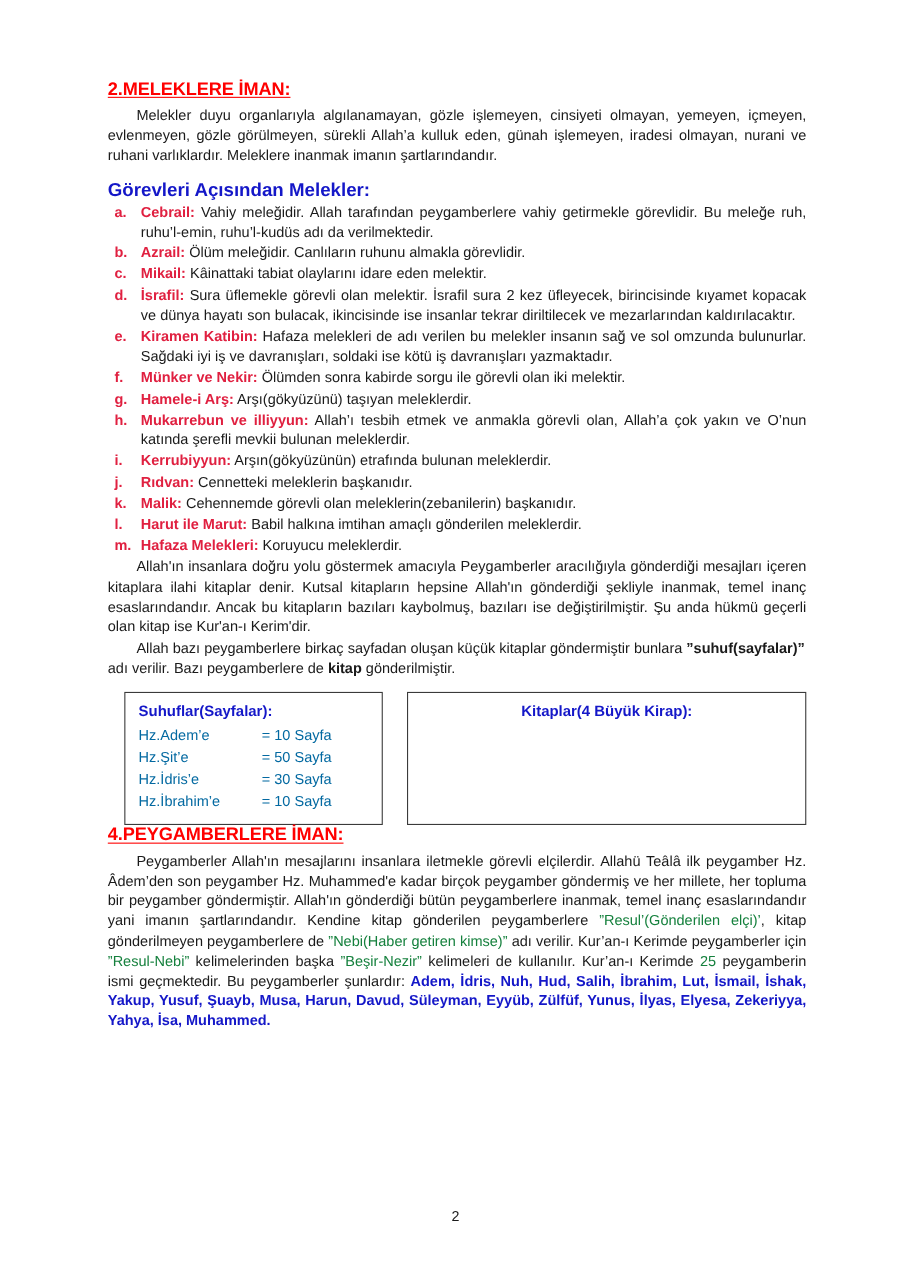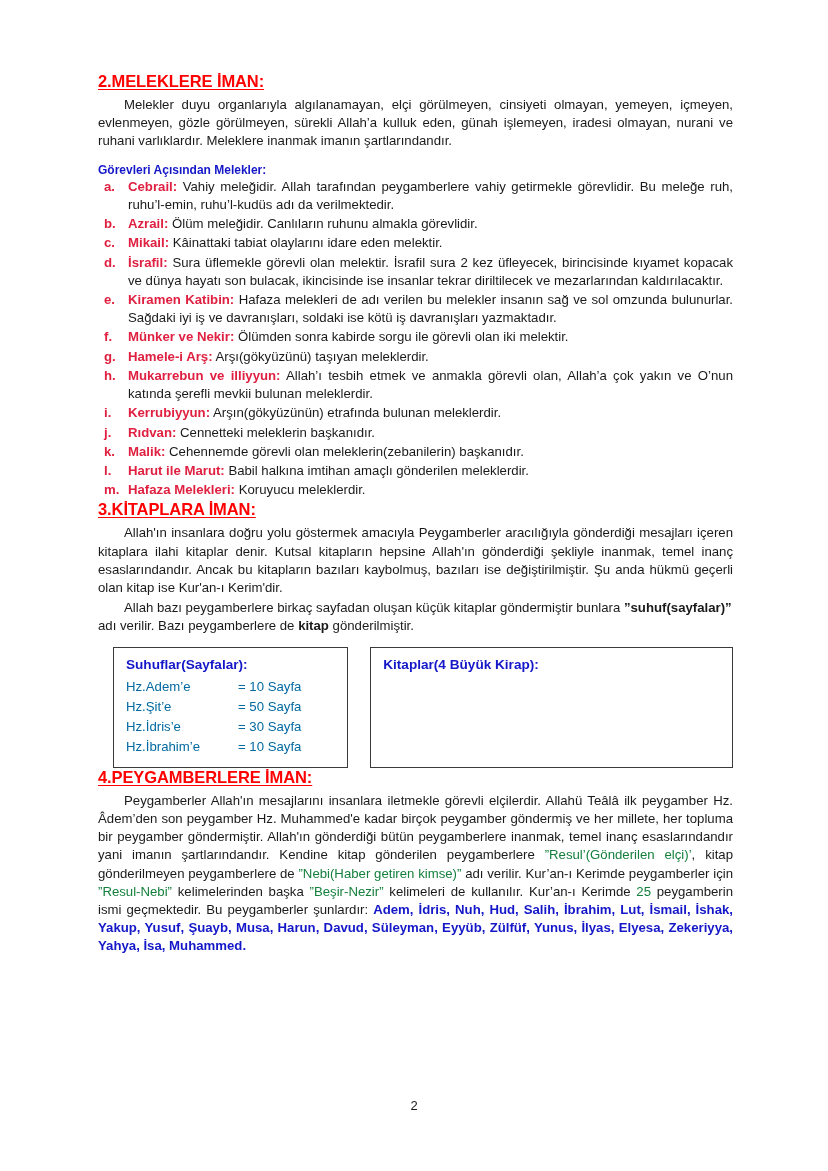--- a/index.html
+++ b/index.html
@@ -43,21 +43,21 @@
     line-height: 1.38;
     margin: 0 0 2px 0;
     text-align: justify;
     text-justify: inter-word;
     color: #1a1a1a;
   }
   p.body-par.indent { text-indent: 26px; }
   p.body-par.noj { text-align: left; }
 
   h3.blue-head {
-    font-size: 12px;
+    font-size: 17px;
     font-weight: bold;
     color: #1417C8;
     margin: 12px 0 1px 0;
   }
 
   ul.angel-list {
     list-style: none;
     margin: 0;
     padding: 0;
   }
@@ -88,21 +88,21 @@
     gap: 22px;
     margin-top: 11px;
     margin-left: 15px;
   }
   .box {
     border: 1.4px solid #3a3a3a;
     box-sizing: border-box;
     padding: 9px 12px 10px 12px;
   }
   .box.left  { width: 236px; }
-  .box.right { width: 364px; }
+  .box.right { width: 364px; text-align: center; }
   .box-title {
     font-size: 13.6px;
     font-weight: bold;
     color: #1417C8;
     margin-bottom: 5px;
   }
   .box table {
     border-collapse: collapse;
     font-size: 13.2px;
     color: #0369a1;
@@ -129,42 +129,41 @@
     color: #1a1a1a;
   }
 </style>
 </head>
 <body>
 
 <div class="page">
   <div class="content">
 
     <h2 class="section-title">2.MELEKLERE İMAN:</h2>
-    <p class="body-par indent">Melekler duyu organlarıyla algılanamayan, elçi görülmeyen, cinsiyeti olmayan, yemeyen, içmeyen, evlenmeyen, gözle görülmeyen, sürekli Allah’a kulluk eden, günah işlemeyen, iradesi olmayan, nurani ve ruhani varlıklardır. Meleklere inanmak imanın şartlarındandır.</p>
+    <p class="body-par indent">Melekler duyu organlarıyla algılanamayan, gözle işlemeyen, cinsiyeti olmayan, yemeyen, içmeyen, evlenmeyen, gözle görülmeyen, sürekli Allah’a kulluk eden, günah işlemeyen, iradesi olmayan, nurani ve ruhani varlıklardır. Meleklere inanmak imanın şartlarındandır.</p>
 
     <h3 class="blue-head">Görevleri Açısından Melekler:</h3>
 
     <ul class="angel-list" id="angels-list">
 
     <li><span class="marker">a.</span><span class="term">Cebrail:</span><span> Vahiy meleğidir. Allah tarafından peygamberlere vahiy getirmekle görevlidir. Bu meleğe ruh, ruhu’l-emin, ruhu’l-kudüs adı da verilmektedir.</span></li>
         <li><span class="marker">b.</span><span class="term">Azrail:</span><span> Ölüm meleğidir. Canlıların ruhunu almakla görevlidir.</span></li>
         <li><span class="marker">c.</span><span class="term">Mikail:</span><span> Kâinattaki tabiat olaylarını idare eden melektir.</span></li>
         <li><span class="marker">d.</span><span class="term">İsrafil:</span><span> Sura üflemekle görevli olan melektir. İsrafil sura 2 kez üfleyecek, birincisinde kıyamet kopacak ve dünya hayatı son bulacak, ikincisinde ise insanlar tekrar diriltilecek ve mezarlarından kaldırılacaktır.</span></li>
         <li><span class="marker">e.</span><span class="term">Kiramen Katibin:</span><span> Hafaza melekleri de adı verilen bu melekler insanın sağ ve sol omzunda bulunurlar. Sağdaki iyi iş ve davranışları, soldaki ise kötü iş davranışları yazmaktadır.</span></li>
         <li><span class="marker">f.</span><span class="term">Münker ve Nekir:</span><span> Ölümden sonra kabirde sorgu ile görevli olan iki melektir.</span></li>
         <li><span class="marker">g.</span><span class="term">Hamele-i Arş:</span><span> Arşı(gökyüzünü) taşıyan meleklerdir.</span></li>
         <li><span class="marker">h.</span><span class="term">Mukarrebun ve illiyyun:</span><span> Allah’ı tesbih etmek ve anmakla görevli olan, Allah’a çok yakın ve O’nun katında şerefli mevkii bulunan meleklerdir.</span></li>
         <li><span class="marker">i.</span><span class="term">Kerrubiyyun:</span><span> Arşın(gökyüzünün) etrafında bulunan meleklerdir.</span></li>
         <li><span class="marker">j.</span><span class="term">Rıdvan:</span><span> Cennetteki meleklerin başkanıdır.</span></li>
         <li><span class="marker">k.</span><span class="term">Malik:</span><span> Cehennemde görevli olan meleklerin(zebanilerin) başkanıdır.</span></li>
         <li><span class="marker">l.</span><span class="term">Harut ile Marut:</span><span> Babil halkına imtihan amaçlı gönderilen meleklerdir.</span></li>
         <li><span class="marker">m.</span><span class="term">Hafaza Melekleri:</span><span> Koruyucu meleklerdir.</span></li>
       </ul>
 
-    <h2 class="section-title sec-gap-top">3.KİTAPLARA İMAN:</h2>
     <p class="body-par indent">Allah'ın insanlara doğru yolu göstermek amacıyla Peygamberler aracılığıyla gönderdiği mesajları içeren kitaplara ilahi kitaplar denir. Kutsal kitapların hepsine Allah'ın gönderdiği şekliyle inanmak, temel inanç esaslarındandır. Ancak bu kitapların bazıları kaybolmuş, bazıları ise değiştirilmiştir. Şu anda hükmü geçerli olan kitap ise Kur'an-ı Kerim'dir.</p>
     <p class="body-par indent noj">
       <span>Allah bazı peygamberlere birkaç sayfadan oluşan küçük kitaplar göndermiştir bunlara </span><span class="blk-b">”suhuf(sayfalar)”</span><span> adı verilir. Bazı peygamberlere de </span><span class="blk-b">kitap</span><span> gönderilmiştir.</span>
     </p>
 
     <div class="boxes">
       <div class="box left">
         <div class="box-title">Suhuflar(Sayfalar):</div>
         <table>
             <tbody id="suhuf-rows">

